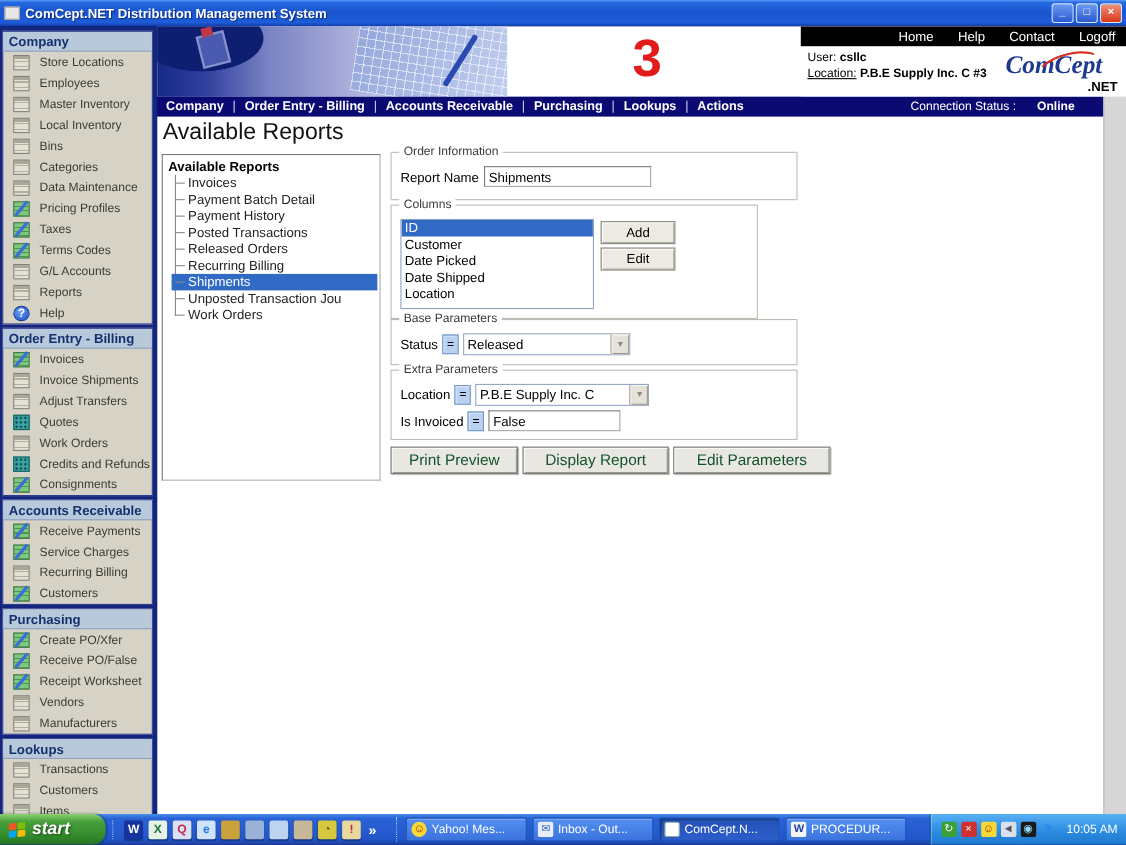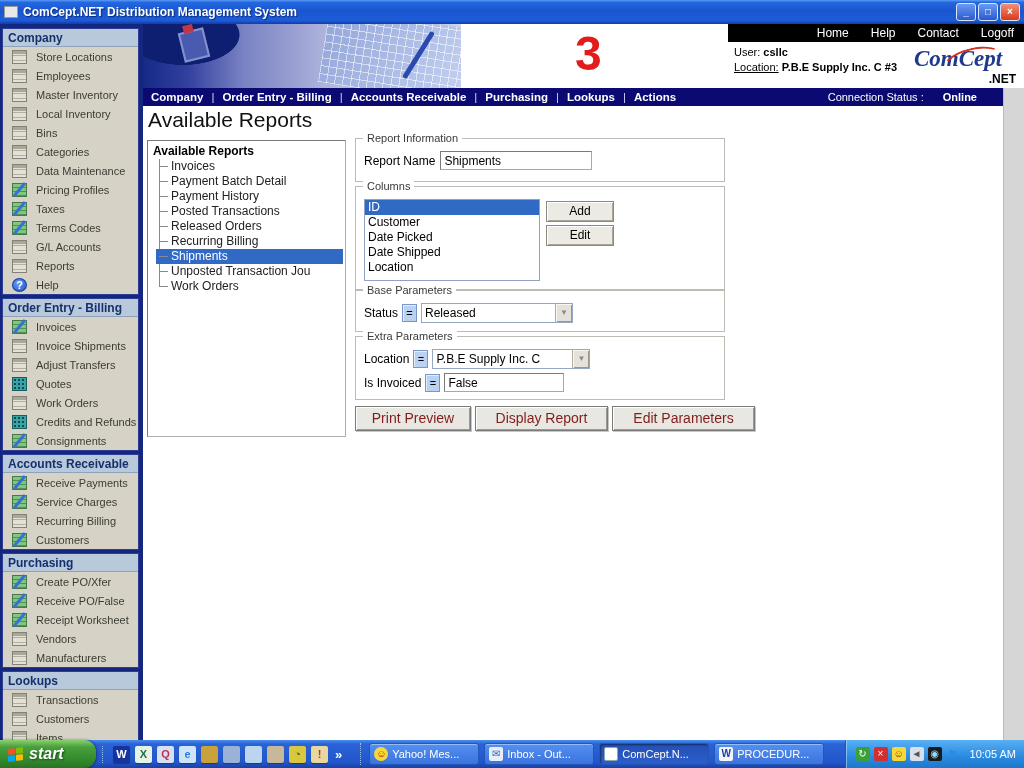--- a/index.html
+++ b/index.html
@@ -91,21 +91,21 @@
   .tree-root { font-size:12px; font-weight:bold; color:#000; padding-left:3px; line-height:15px; }
   .tree-kids { position:relative; margin-left:6px; }
   .tree-kids::before { content:""; position:absolute; left:3px; top:0; bottom:7px; border-left:1px solid #8a8a8a; }
   .tree-item { position:relative; padding-left:15px; font-size:12px; color:#222; line-height:15px; cursor:pointer; white-space:nowrap; }
   .tree-item::before { content:""; position:absolute; left:3px; top:7px; width:9px; border-top:1px solid #8a8a8a; }
   .tree-item.selected { background:#316ac5; color:#fff; }
 
   .gbox { position:absolute; border:1px solid #bcbcb4; background:#fff; }
   .gbox-legend { position:absolute; top:-7px; left:7px; background:#fff; padding:0 4px; font-size:11px; color:#3a3a3a; }
   .gb-ri { left:212px; top:32px; width:370px; height:44px; }
-  .gb-col { left:212px; top:80px; width:370px; height:104px; }
+  .gb-col { left:212px; top:80px; width:334px; height:104px; }
   .gb-bp { left:212px; top:184px; width:370px; height:42px; }
   .gb-ep { left:212px; top:230px; width:370px; height:64px; }
 
   .field-label { font-size:12px; color:#000; }
   .ri-row { position:absolute; left:8px; top:12px; display:flex; align-items:center; gap:5px; }
   .txtinput { border:1px solid #a8a8a8; border-top-color:#7a7a7a; border-left-color:#7a7a7a;
     height:19px; font-size:12px; font-family:"Liberation Sans",sans-serif; padding:0 3px; color:#000; background:#fff; }
   .ri-input { width:152px; }
 
   .listbox { position:absolute; left:8px; top:12px; width:176px; height:82px; background:#fff;
@@ -122,21 +122,21 @@
     box-shadow:inset 1px 1px 0 #e2eefc; font-size:11px; color:#000; text-align:center; line-height:16px; cursor:pointer; }
   .xpsel { display:flex; height:20px; border:1px solid #93a8c2; background:#fff; cursor:pointer; }
   .xpsel-text { flex:1; font-size:12px; color:#000; padding:2px 3px 0 3px; white-space:nowrap; overflow:hidden; }
   .xpsel-btn { width:17px; background:#e6e2da; border-left:1px solid #b0aca0;
     box-shadow:inset 1px 1px 0 #f8f6f0, inset -1px -1px 0 #9a968a; color:#8a8a8a; font-size:8px;
     text-align:center; line-height:18px; }
   .w-status { width:152px; } .w-loc { width:158px; } .w-inv { width:120px; height:19px; }
 
   .abtn { position:absolute; top:300px; height:25px; background:#e9e7e1; border:1px solid #7a7a7a;
     box-shadow:inset 1px 1px 0 #fff, inset -1px -1px 0 #9a9a92, 1px 1px 0 #c8c8c0;
-    font-size:14px; color:#7f1d1d; text-align:center; line-height:23px; cursor:pointer; }
+    font-size:14px; color:#14532d; text-align:center; line-height:23px; cursor:pointer; }
   .abtn-0 { left:212px; width:116px; } .abtn-1 { left:332px; width:133px; } .abtn-2 { left:469px; width:143px; }
 
   
   .taskbar { position:absolute; left:0; top:740px; width:1024px; height:28px;
     background:linear-gradient(180deg,#4a8ff0 0%,#2a63d6 14%,#2256ca 80%,#1941a5 100%);
     display:flex; align-items:center; }
   .startbtn { width:96px; height:28px; border-radius:0 12px 12px 0;
     background:linear-gradient(180deg,#8cd070 0%,#48a03c 25%,#338a2c 70%,#277424 100%);
     display:flex; align-items:center; gap:6px; padding-left:8px; box-shadow:1px 0 3px rgba(0,0,0,.4); cursor:pointer; }
   .startflag { display:grid; grid-template-columns:7px 7px; grid-template-rows:6px 6px; gap:1px; transform:skewY(-6deg); }
@@ -375,21 +375,21 @@
           <div class="tree-item">Posted Transactions</div>
           <div class="tree-item">Released Orders</div>
           <div class="tree-item">Recurring Billing</div>
           <div class="tree-item selected">Shipments</div>
           <div class="tree-item">Unposted Transaction Jou</div>
           <div class="tree-item">Work Orders</div>
         </div>
     </div>
 
     <div class="gbox gb-ri">
-      <span class="gbox-legend">Report Information</span>
+      <span class="gbox-legend">Order Information</span>
       <div class="ri-row">
         <span class="field-label">Report Name</span>
         <input class="txtinput ri-input" value="Shipments" style="">
       </div>
     </div>
 
     <div class="gbox gb-col">
       <span class="gbox-legend">Columns</span>
       <div class="listbox" id="columns-list">
           <div class="lb-item selected">ID</div>

